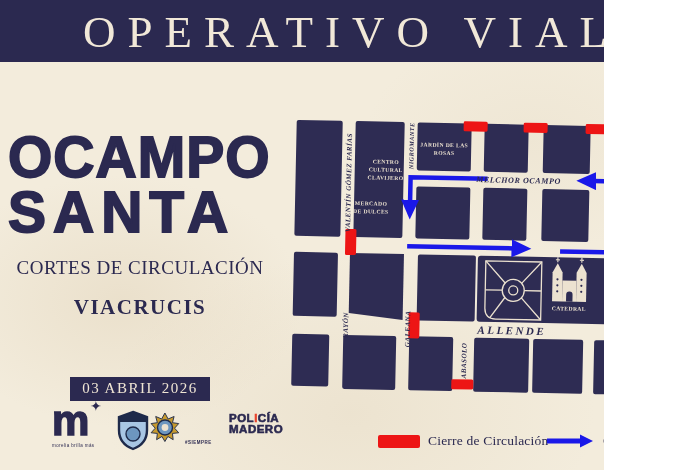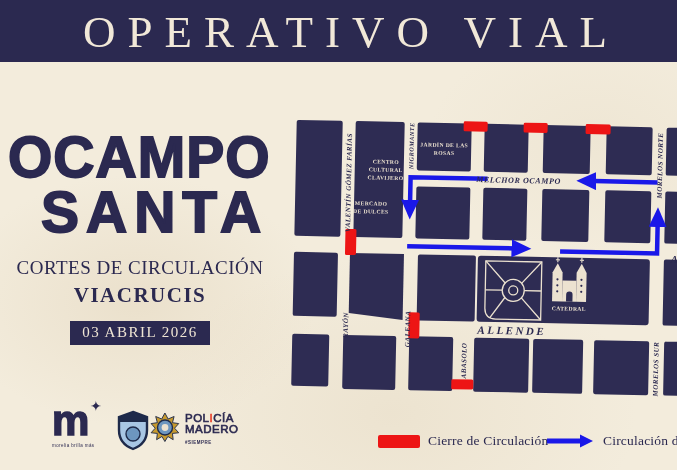--- a/index.html
+++ b/index.html
@@ -1,59 +1,58 @@
 <!DOCTYPE html>
 <html><head>
 <meta charset="utf-8">
 <style>
   html,body{margin:0;padding:0;}
   .page{
-    position:relative; width:670px; height:470px; overflow:hidden;
+    position:relative; width:604px; height:470px; overflow:hidden;
     font-family:"Liberation Serif", serif;
     background:
       radial-gradient(260px 180px at 20% 64%, rgba(215,197,166,.30), transparent 70%),
       radial-gradient(340px 220px at 58% 88%, rgba(219,204,176,.28), transparent 72%),
       radial-gradient(240px 160px at 88% 30%, rgba(222,209,184,.22), transparent 70%),
       #f3ecdc;
-    padding-left: 7px;
   }
   
   .banner{position:absolute; left:0; top:0; width:700px; height:62px;
     background:#2b2950; overflow:hidden;}
   .banner h1{margin:0; position:absolute; left:83px; top:0; white-space:nowrap;
     font:400 45px/64px "Liberation Serif", serif; color:#f1e8d8; letter-spacing:12px;}
   
   .left{position:absolute; left:8px; top:130px; width:264px; color:#2b2950;}
   .big{font-family:"Liberation Sans", sans-serif; font-weight:bold;
     font-size:57px; line-height:55px; letter-spacing:1px;
     -webkit-text-stroke:1.8px #2b2950; color:#2b2950;}
-  .big.l2{letter-spacing:7px;margin-left:33px;}
+  .big.l2{letter-spacing:7px;}
   .sub{margin-top:17px; text-align:center; font-size:19px; letter-spacing:.5px; font-weight:400;}
-  .event{margin-top:4px; text-align:center; font-size:21px; font-weight:bold; letter-spacing:1.5px;}
+  .event{margin-top:16px; text-align:center; font-size:21px; font-weight:bold; letter-spacing:1.5px;}
   .badgewrap{margin-top:13px; text-align:center;}
   .badge{display:inline-block; background:#2b2950; color:#efe5d4;
-    font-size:15px; letter-spacing:1.5px; padding:3px 12px 4px;}
+    font-size:15px; letter-spacing:1.5px; padding:3px 12px 4px;margin-top:44px;}
   
   .map{position:absolute; left:288px; top:108px;}
   .stv, .sth{fill:#2b2950; font:italic 700 7px "Liberation Serif", serif; letter-spacing:.5px;}
   .stv.small{font-size:6.2px;}
   .ocampo{fill:#2b2950; font:italic 700 8px "Liberation Serif", serif; letter-spacing:.6px; text-anchor:middle;}
   .allende{fill:#2b2950; font:italic 700 11px "Liberation Serif", serif; letter-spacing:2.5px;}
   .avmadero{fill:#2b2950; font:italic 700 10.5px "Liberation Serif", serif; letter-spacing:1px;}
   .place{fill:#ece2d0; font:700 5.6px "Liberation Serif", serif; letter-spacing:.4px; text-anchor:middle;}
   
   .mlogo{position:absolute; left:52px; top:402px; width:64px; text-align:left; color:#2b2950;}
   .mlogo .m{font-family:"Liberation Sans", sans-serif; font-weight:bold; font-size:42px; line-height:38px;
     -webkit-text-stroke:1.5px #2b2950;}
   .mlogo .spark{position:absolute; left:38px; top:-4px; font-size:14px;}
   .mlogo .tag{font-family:"Liberation Sans", sans-serif; font-size:4.5px; letter-spacing:.4px; margin-top:3px;}
   .shield{position:absolute; left:116px; top:409px;}
   .police{position:absolute; left:150px; top:413px; display:flex; align-items:flex-start;}
   .police .txt{margin-left:5px; font-family:"Liberation Sans", sans-serif; color:#2b2950;}
-  .police .l1{font-weight:normal; font-size:11.5px; line-height:11px; letter-spacing:.5px;
+  .police .l1{font-weight:bold; font-size:11.5px; line-height:11px; letter-spacing:.5px;margin-left:44px;
     -webkit-text-stroke:.6px #2b2950;}
   .police .l1 .acc{color:#e8432c; -webkit-text-stroke:.6px #e8432c;}
   .police .tag{font-size:4.5px; letter-spacing:.5px; margin-top:5px; font-weight:bold;}
   .legend-item{position:absolute; display:flex; align-items:center; color:#2b2950;
     font-size:13.5px; letter-spacing:.2px; white-space:nowrap;text-align:center;}
   .leg-red{width:42px; height:13px; background:#ed1515; border-radius:2px; margin-right:8px;}
   .leg1{left:378px; top:433px;}
   .leg2{left:546px; top:433px;}
   .leg2 svg{margin-right:9px;}
 </style>

